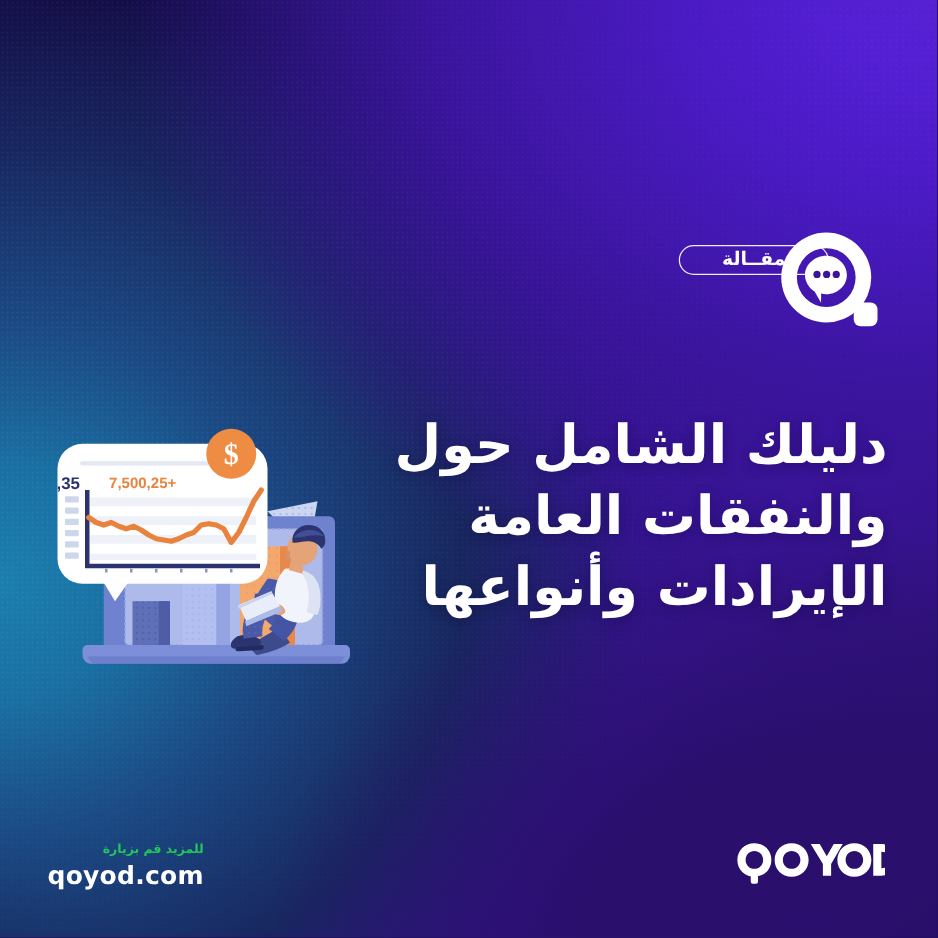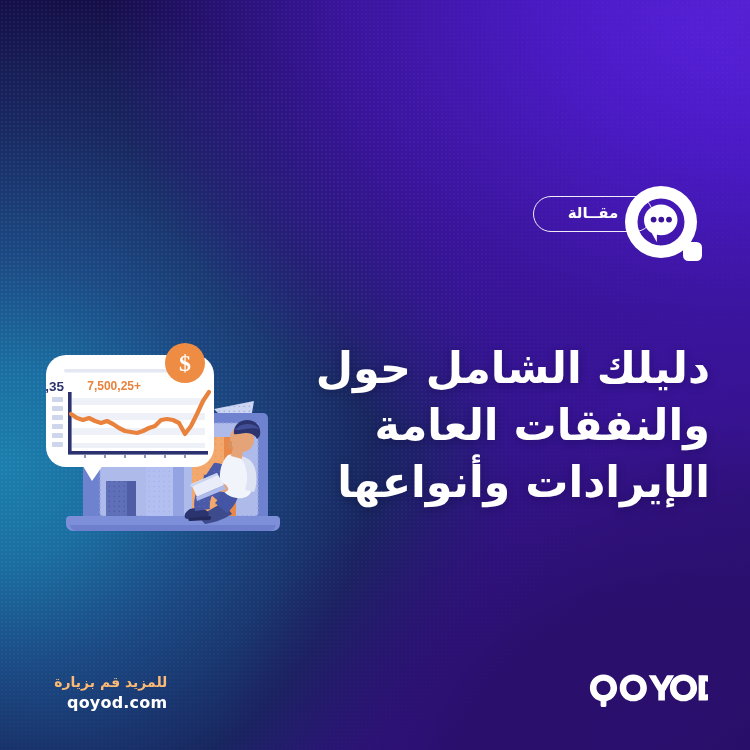--- a/index.html
+++ b/index.html
@@ -44,55 +44,55 @@
   .bg-vig{
     position:absolute;inset:0;
     background:radial-gradient(130% 110% at 50% 50%, transparent 52%, rgba(12,6,44,.40) 100%);
   }
 
   
   .badge-wrap{
     position:absolute;top:182px;left:533px;width:174px;height:88px;
   }
   .badge-pill{
-    position:absolute;top:14px;left:0;width:120px;height:36px;
+    position:absolute;top:14px;left:10px;width:120px;height:24px;
     border:1.8px solid rgba(255,255,255,.92);
     border-radius:18px;
     display:flex;align-items:center;justify-content:center;
     box-sizing:border-box;
   }
   .badge-pill span{
     color:#ffffff;font-size:15px;font-weight:700;letter-spacing:.5px;
     line-height:1;padding-bottom:2px;
   }
   .badge-icon{
     position:absolute;top:0;left:88px;width:86px;height:86px;
   }
 
   
   .headline{
-    position:absolute;right:40px;top:340px;width:470px;
+    position:absolute;right:40px;top:328px;width:470px;
     text-align:right;direction:rtl;
     color:#ffffff;
     font-size:43px;font-weight:700;line-height:1.33;
     letter-spacing:-.2px;
     text-shadow:0 2px 10px rgba(10,4,40,.30);
   }
   .headline .ln{display:block;white-space:nowrap;}
 
   
   .footer-left{
     position:absolute;left:38px;top:672px;text-align:right;direction:rtl;
   }
   .footer-left .fl-top{
-    color:#fdba74;font-size:14px;font-weight:600;line-height:1.5;
+    color:#22c55e;font-size:10px;font-weight:600;line-height:1.5;
   }
   .footer-left .fl-url{
-    color:#ffffff;font-size:16px;font-weight:700;line-height:1.3;
-    direction:ltr;letter-spacing:.2px;margin-left:29px;
+    color:#ffffff;font-size:20px;font-weight:700;line-height:1.3;
+    direction:ltr;letter-spacing:.2px;
   }
 
   
   .logo{
     position:absolute;left:588px;top:672px;width:120px;height:36px;
   }
 
   
   .illus{position:absolute;left:28px;top:335px;width:272px;height:225px;}
   .illus svg{display:block;}

